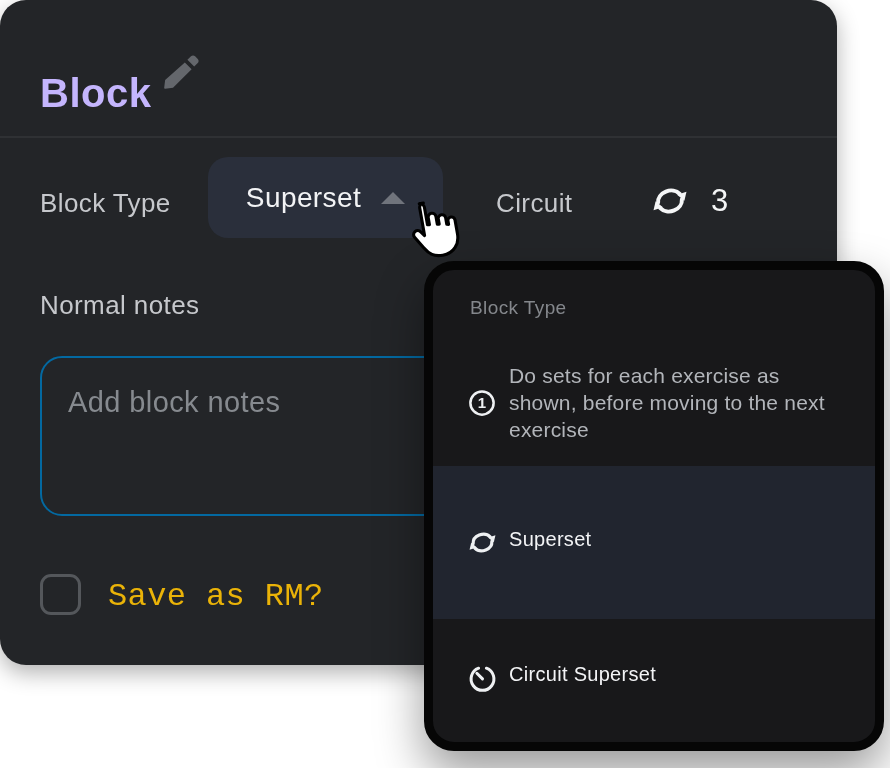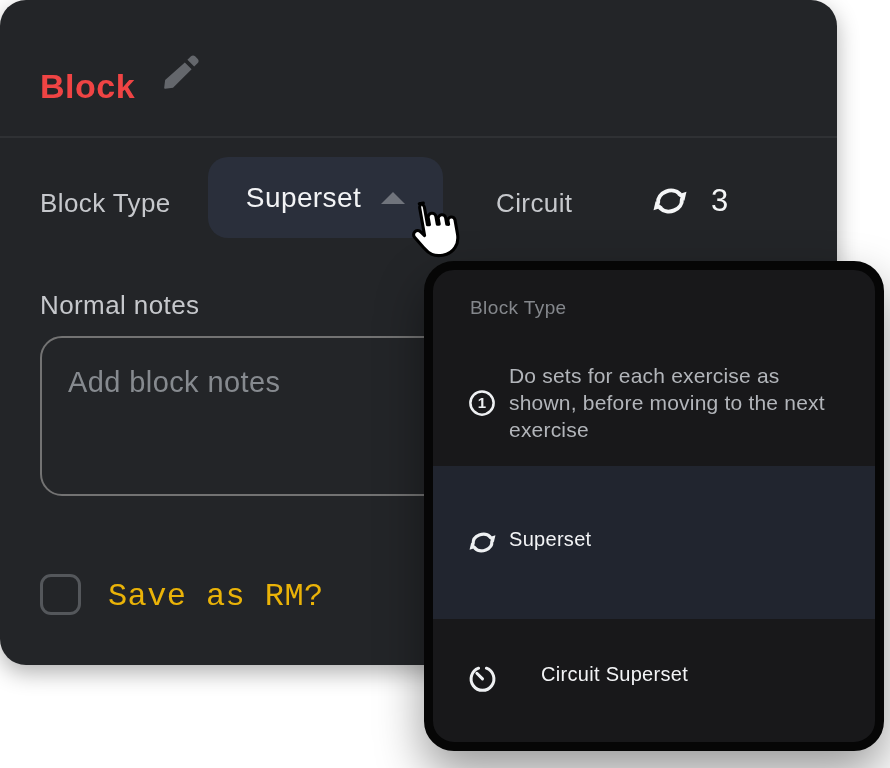--- a/index.html
+++ b/index.html
@@ -9,21 +9,21 @@
   }
 
   
   .card {
     position:absolute; left:0; top:0; width:837px; height:665px;
     background:#232528; border-radius:26px;
     box-shadow:0 8px 22px rgba(0,0,0,.30);
   }
   .card-title {
     position:absolute; left:40px; top:44px;
-    font-size:34px; font-weight:600; letter-spacing:.5px; color:#ef4444;
+    font-size:40px; font-weight:600; letter-spacing:.5px; color:#c4b5fd;
   }
   .pencil-icon { position:absolute; left:160px; top:50px; width:44px; height:44px; color:#64676c; }
 
   .divider { position:absolute; left:0; top:136px; width:837px; height:2px; background:#2f3134; }
 
   .field-label { position:absolute; font-size:26px; color:#c6c8cc; letter-spacing:.4px; }
   .block-type-label { left:40px; top:188px; }
   .rounds-label { left:496px; top:188px; }
   .notes-label { left:40px; top:290px; }
 
@@ -37,23 +37,23 @@
   .caret-up {
     width:0; height:0;
     border-left:12px solid transparent; border-right:12px solid transparent;
     border-bottom:12px solid #70747c;
   }
 
   .rounds-icon { position:absolute; left:649px; top:180px; width:42px; height:42px; color:#f5f6f7; }
   .rounds-value { position:absolute; left:711px; top:183px; font-size:31px; color:#f5f6f7; }
 
   .notes-area {
-    position:absolute; left:40px; top:336px; width:757px; height:160px;
+    position:absolute; left:40px; top:356px; width:757px; height:160px;
     box-sizing:border-box; background:transparent;
-    border:2px solid #737373; border-radius:22px;
+    border:2px solid #0369a1; border-radius:22px;
     padding:28px 26px; color:#e8eaec; font-size:29px; letter-spacing:.4px;
     font-family:inherit; resize:none; outline:none;
   }
   .notes-area::placeholder { color:#868a8f; opacity:1; }
 
   .rm-checkbox {
     position:absolute; left:40px; top:574px; width:41px; height:41px;
     box-sizing:border-box; border:3px solid #54575b; border-radius:11px;
     background:transparent; cursor:pointer;
   }
@@ -67,21 +67,21 @@
     box-shadow:0 22px 48px rgba(0,0,0,.40);
     z-index:10; overflow:hidden;
   }
   .popup-header {
     margin:27px 0 0 37px; font-size:19px; color:#84878c; letter-spacing:.4px;
   }
   .options { margin-top:20px; }
   .option { display:flex; align-items:center; padding:0 18px 0 22px; box-sizing:border-box; }
   .option.row-normal  { height:127px; }
   .option.row-selected { height:153px; background:#21252f; }
-  .option.row-circuit { height:118px;gap:32px; }
+  .option.row-circuit { height:118px; }
   .icon-col { flex:0 0 54px; display:flex; justify-content:center; align-items:center; color:#eef0f2; }
   .texts { width:338px; }
   .option-title { font-size:20px; font-weight:500; color:#f3f4f6; margin-bottom:7px; letter-spacing:.3px; }
   .option-desc  { font-size:21px; line-height:27px; color:#b2b5ba; letter-spacing:.2px; }
 
   
   .cursor { position:absolute; left:403px; top:197px; z-index:50; transform:rotate(-10deg); }
 
   svg { display:block; }
 </style>

